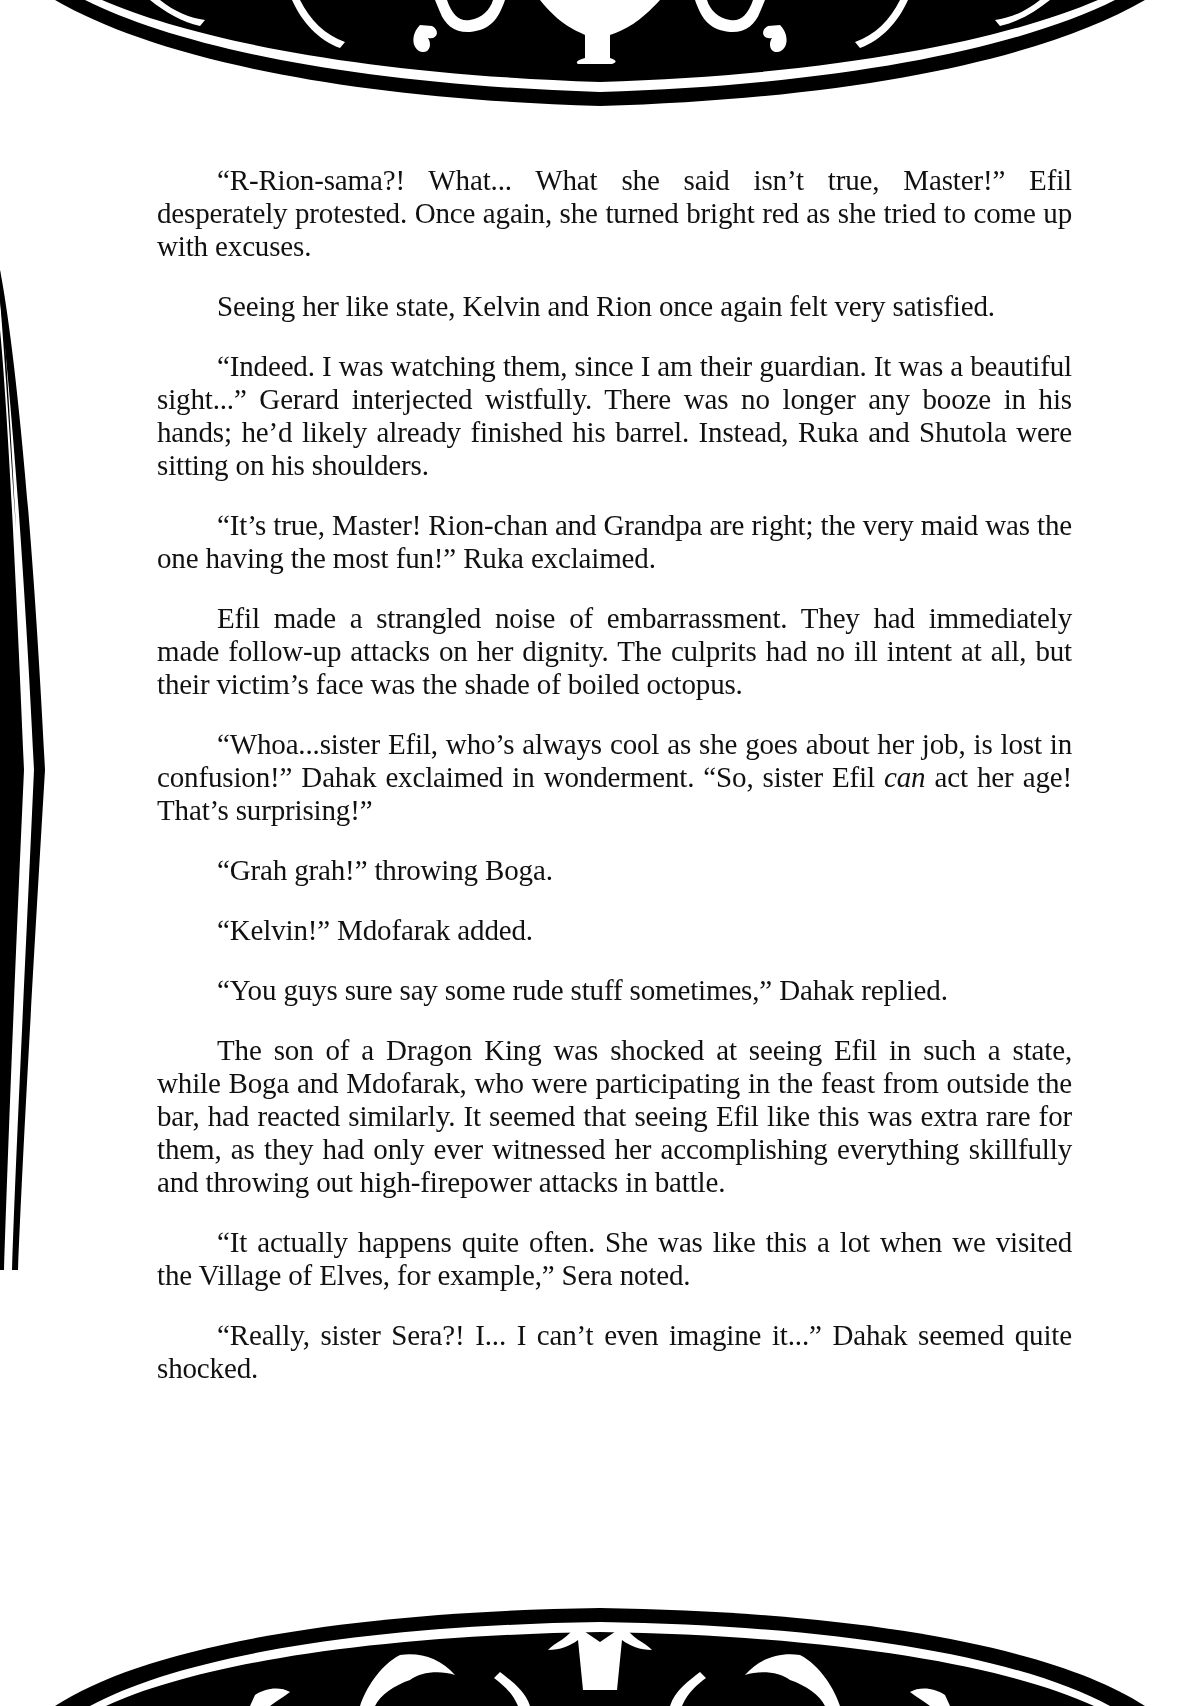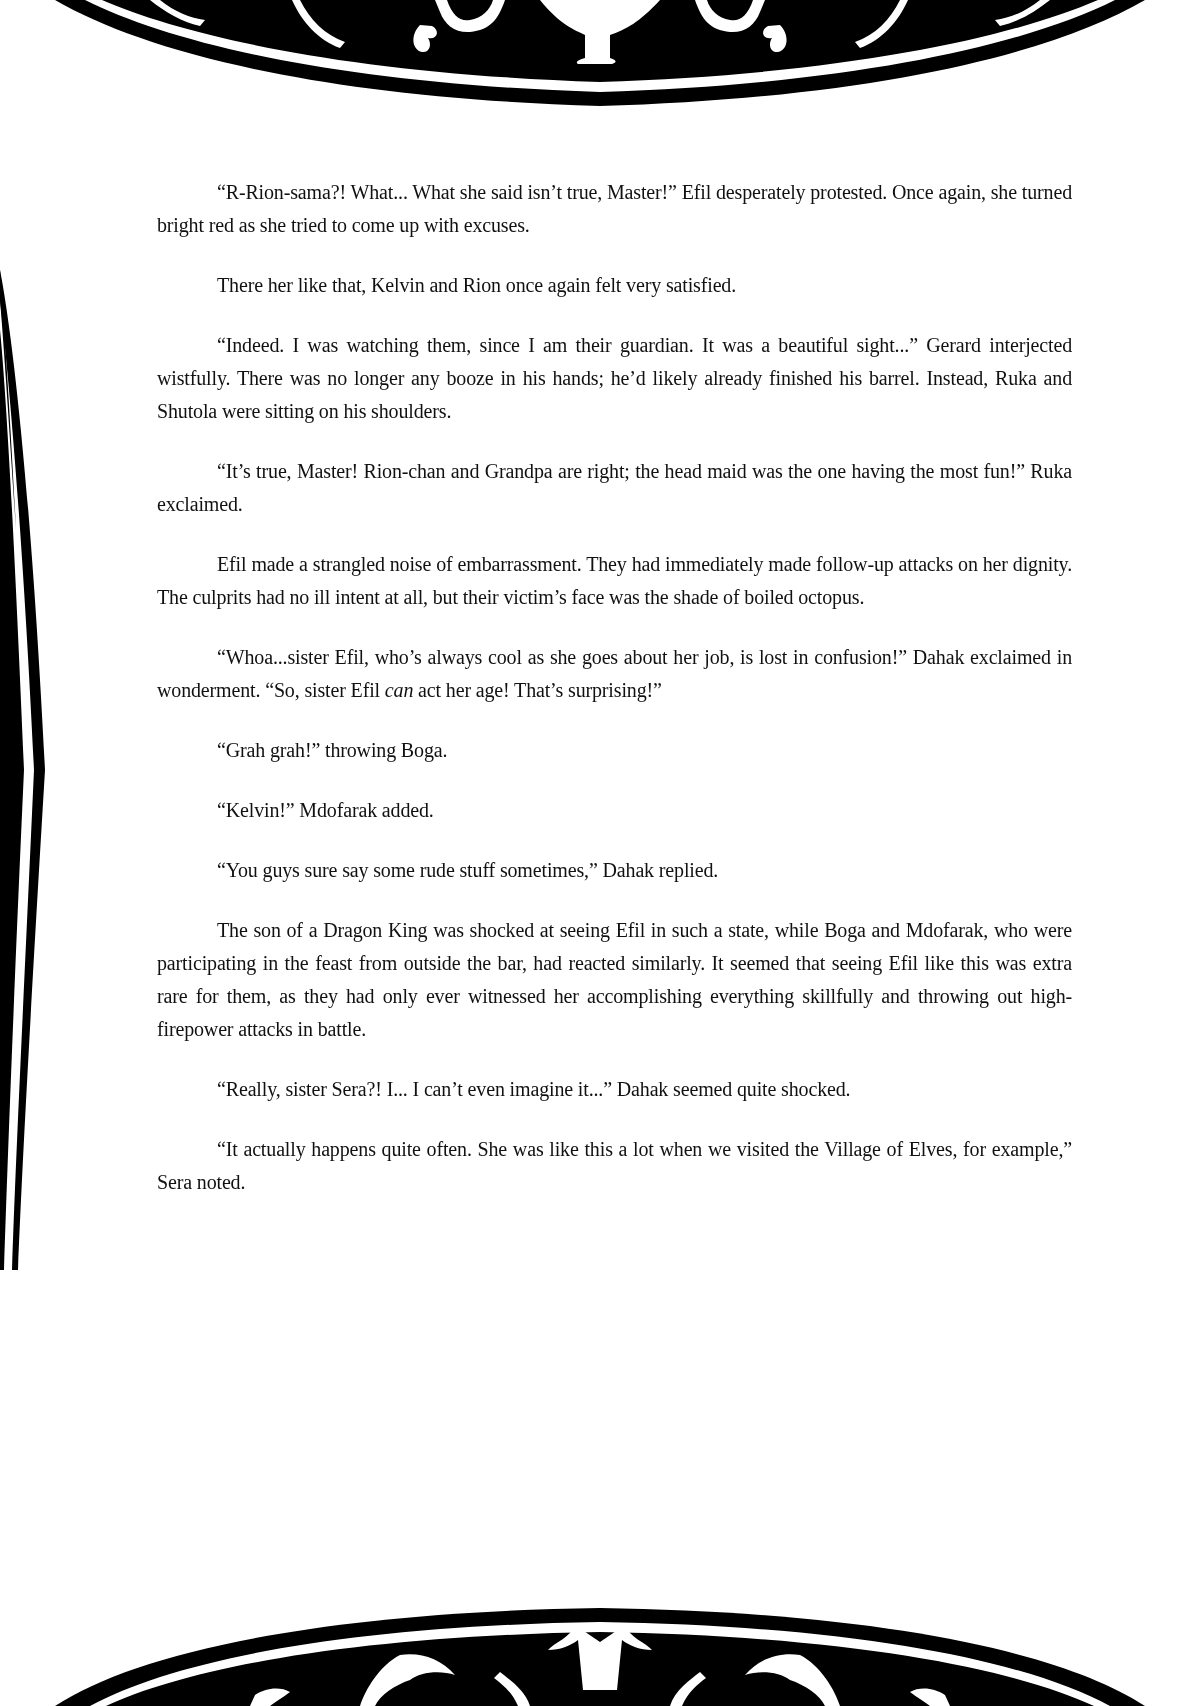--- a/index.html
+++ b/index.html
@@ -20,23 +20,23 @@
       left: 0;
       pointer-events: none;
     }
     #top-ornament { top: 0; width: 1200px; height: 120px; }
     #bottom-ornament { top: 1580px; width: 1200px; height: 126px; }
     #side-ornament { top: 270px; width: 60px; height: 1000px; }
 
     .page-text {
       position: absolute;
       left: 157px;
-      top: 176px;
+      top: 164px;
       width: 915px;
-      font-size: 20px;
+      font-size: 29px;
       line-height: 33px;
       text-align: justify;
       letter-spacing: -0.15px;
     }
     .page-text p {
       margin: 0 0 27px 0;
       text-indent: 60px;
       hyphens: none;
     }
     .page-text em { font-style: italic; }
@@ -65,31 +65,31 @@
 </svg>
 
 <svg id="side-ornament" class="ornament" viewBox="0 0 60 1000" xmlns="http://www.w3.org/2000/svg">
   <path d="M0,0 C10,50 30,200 45,500 C30,750 22,900 18,1000 L0,1000 Z" fill="#000"></path>
   <path d="M0,30 C8,100 22,250 34,500 C24,720 16,880 12,1000 L4,1000 C8,880 14,720 24,500 C14,260 6,120 0,60 Z" fill="#fff"></path>
   <path d="M0,0 L0,30 C5,90 10,170 16,260 C12,180 6,80 0,0 Z" fill="#000"></path>
 </svg>
 
 <div class="page-text">
   <p>“R-Rion-sama?! What... What she said isn’t true, Master!” Efil desperately protested. Once again, she turned bright red as she tried to come up with excuses.</p>
-  <p>There her like that, Kelvin and Rion once again felt very satisfied.</p>
+  <p>Seeing her like state, Kelvin and Rion once again felt very satisfied.</p>
   <p>“Indeed. I was watching them, since I am their guardian. It was a beautiful sight...” Gerard interjected wistfully. There was no longer any booze in his hands; he’d likely already finished his barrel. Instead, Ruka and Shutola were sitting on his shoulders.</p>
-  <p>“It’s true, Master! Rion-chan and Grandpa are right; the head maid was the one having the most fun!” Ruka exclaimed.</p>
+  <p>“It’s true, Master! Rion-chan and Grandpa are right; the very maid was the one having the most fun!” Ruka exclaimed.</p>
   <p>Efil made a strangled noise of embarrassment. They had immediately made follow-up attacks on her dignity. The culprits had no ill intent at all, but their victim’s face was the shade of boiled octopus.</p>
   <p><span>“Whoa...sister Efil, who’s always cool as she goes about her job, is lost in confusion!” Dahak exclaimed in wonderment. “So, sister Efil </span><em>can</em><span> act her age! That’s surprising!”</span></p>
   <p>“Grah grah!” throwing Boga.</p>
   <p>“Kelvin!” Mdofarak added.</p>
   <p>“You guys sure say some rude stuff sometimes,” Dahak replied.</p>
   <p>The son of a Dragon King was shocked at seeing Efil in such a state, while Boga and Mdofarak, who were participating in the feast from outside the bar, had reacted similarly. It seemed that seeing Efil like this was extra rare for them, as they had only ever witnessed her accomplishing everything skillfully and throwing out high-firepower attacks in battle.</p>
+  <p>“It actually happens quite often. She was like this a lot when we visited the Village of Elves, for example,” Sera noted.</p>
   <p>“Really, sister Sera?! I... I can’t even imagine it...” Dahak seemed quite shocked.</p>
-  <p>“It actually happens quite often. She was like this a lot when we visited the Village of Elves, for example,” Sera noted.</p>
 </div>
 
 <svg id="bottom-ornament" class="ornament" viewBox="0 0 1200 126" xmlns="http://www.w3.org/2000/svg">
   <path d="M55,126 C140,70 330,32 600,28 C870,32 1060,70 1145,126 Z" fill="#000"></path>
   <path d="M90,126 C175,80 345,46 600,42 C855,46 1025,80 1110,126 L1094,126 C1012,88 848,56 600,52 C352,56 188,88 106,126 Z" fill="#fff"></path>
   <g fill="#fff">
     <path d="M575,45 C570,58 555,62 548,70 C560,70 570,66 578,60 L583,110 L617,110 L622,60 C630,66 640,70 652,70 C645,62 630,58 625,45 L600,62 Z"></path>
     <path d="M400,75 C420,72 440,78 455,95 C440,90 420,92 410,100 C395,105 380,115 375,126 L360,126 C365,110 380,85 400,75 Z"></path>
     <path d="M800,75 C780,72 760,78 745,95 C760,90 780,92 790,100 C805,105 820,115 825,126 L840,126 C835,110 820,85 800,75 Z"></path>
     <path d="M500,92 C510,100 525,110 530,126 L518,126 C512,112 502,104 494,98 Z"></path>

